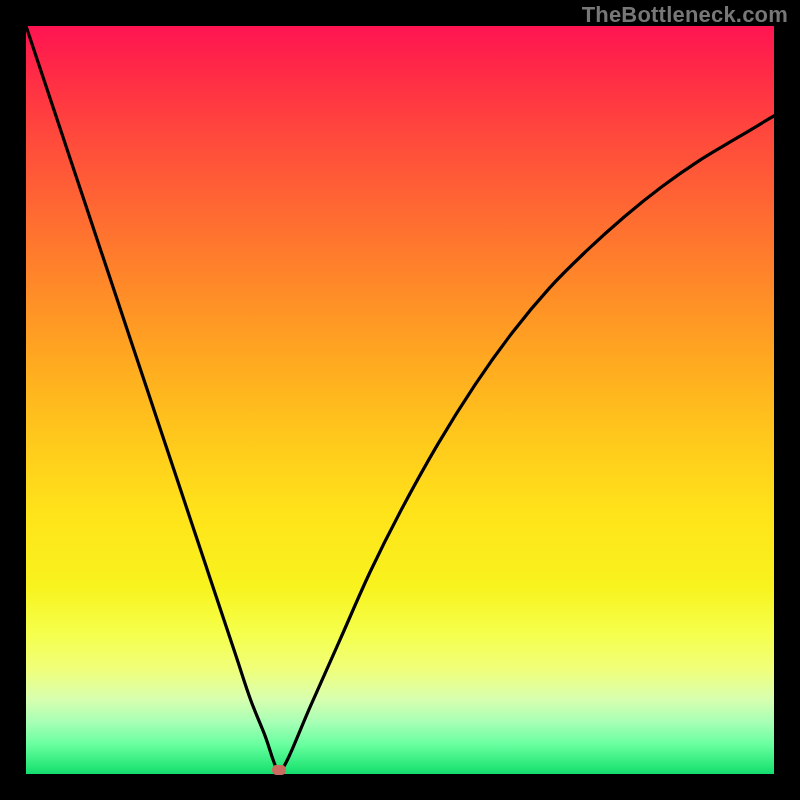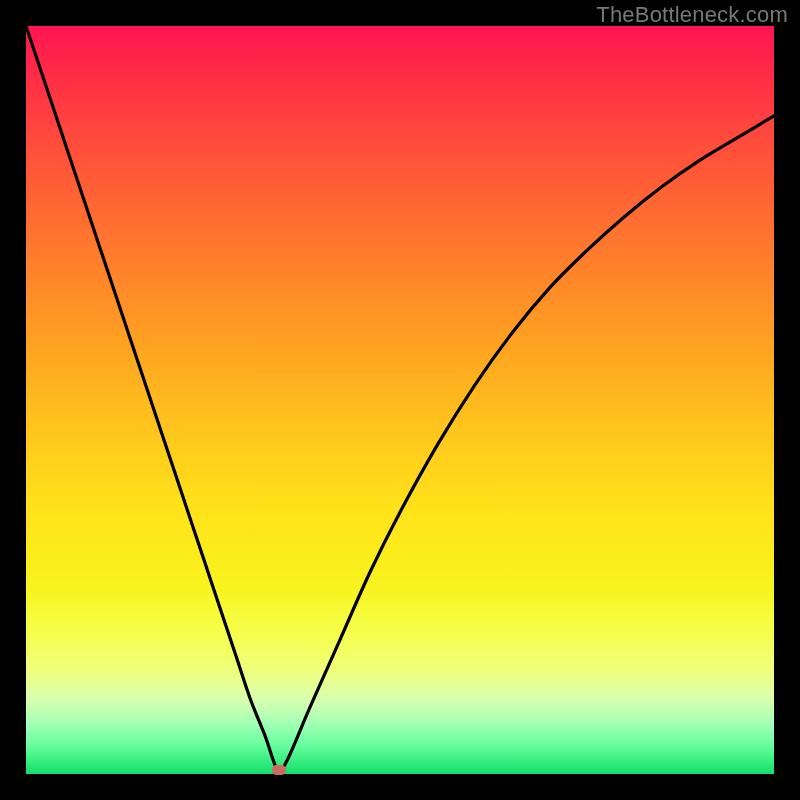--- a/index.html
+++ b/index.html
@@ -16,21 +16,21 @@
     width: 800px;
     height: 800px;
     background: #000;
   }
   .watermark {
     position: absolute;
     top: 2px;
     right: 12px;
     color: #777;
     font-size: 22px;
-    font-weight: 400;
+    font-weight: 700;
     letter-spacing: 0.2px;
     z-index: 10;
   }
   .plot-area {
     position: absolute;
     left: 26px;
     top: 26px;
     width: 748px;
     height: 748px;
   }

